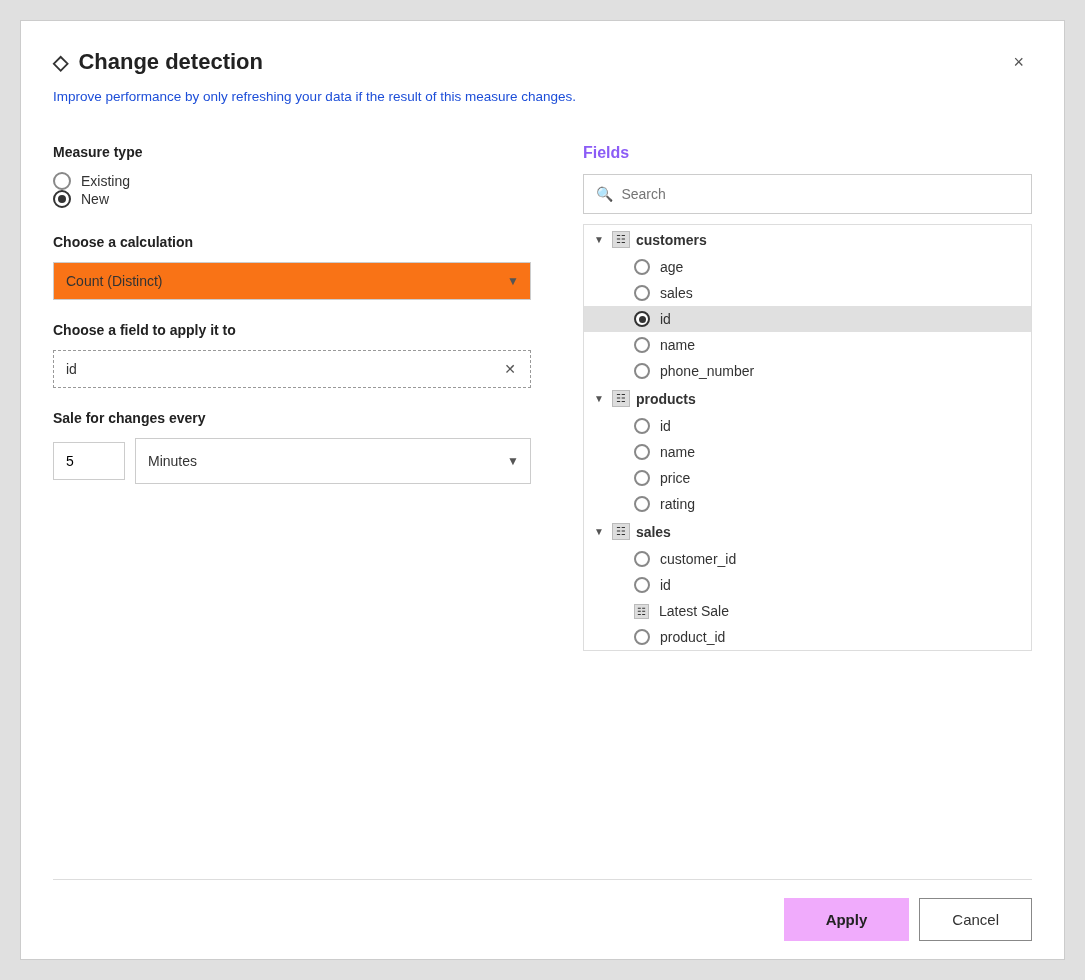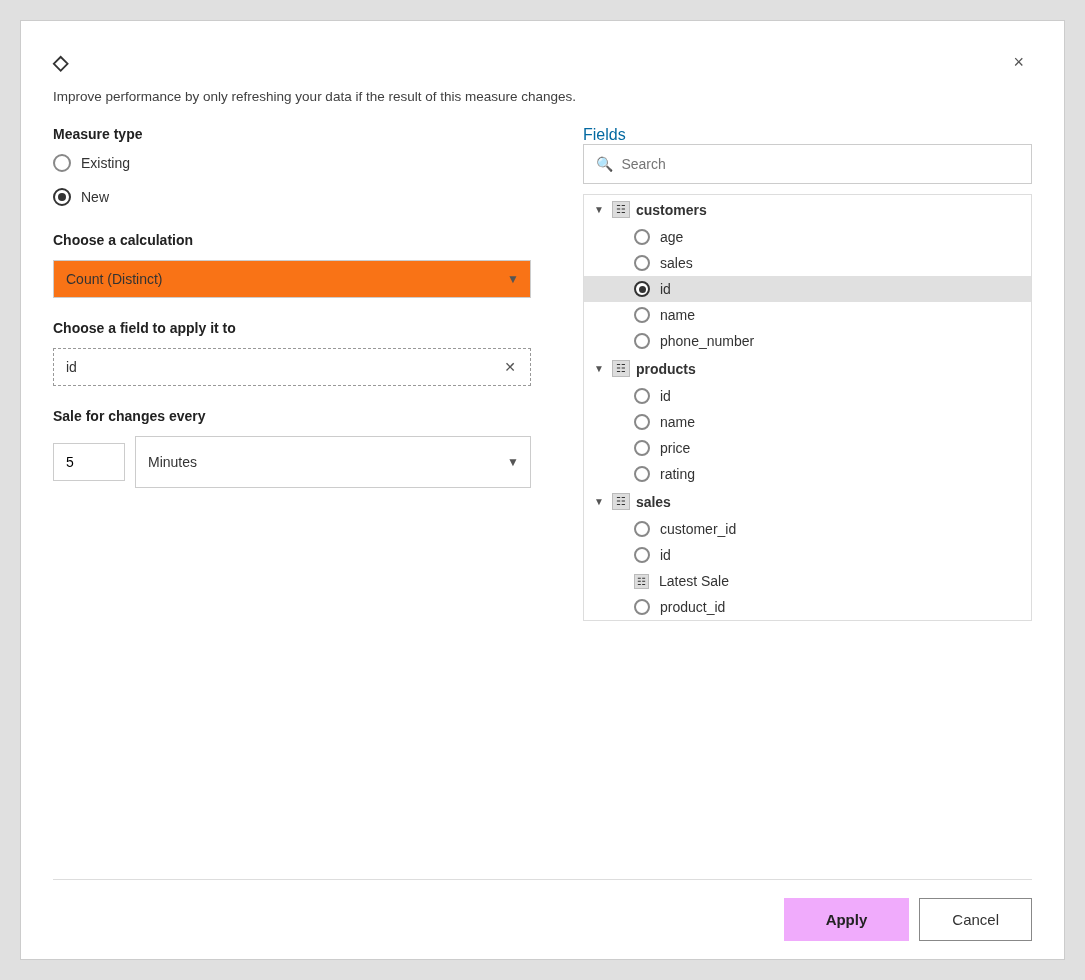--- a/index.html
+++ b/index.html
@@ -44,23 +44,23 @@
     .close-btn {
       background: none;
       border: none;
       cursor: pointer;
       font-size: 18px;
       color: #555;
       padding: 4px 8px;
       line-height: 1;
     }
     .subtitle {
-      color: #404040;
+      color: #1d4ed8;
       font-size: 13.5px;
-      margin-bottom: 22px;
+      margin-bottom: 40px;
     }
     .dialog-body {
       display: flex;
       gap: 0;
       flex: 1;
     }
     .left-panel {
       width: 510px;
       padding-right: 32px;
       flex-shrink: 0;
@@ -74,21 +74,21 @@
     }
     .section-label {
       font-size: 14px;
       font-weight: 600;
       margin-bottom: 12px;
       color: #222;
     }
     .radio-group {
       display: flex;
       flex-direction: column;
-      gap: 16px;
+      gap: 0;
       margin-bottom: 26px;
     }
     .radio-item {
       display: flex;
       align-items: center;
       gap: 10px;
       cursor: pointer;
     }
     .radio-circle {
       width: 18px;
@@ -178,27 +178,28 @@
     }
     .interval-select-wrapper select {
       width: 100%;
       border: 1px solid #ccc;
       background: #fff;
       padding: 8px 12px;
       font-size: 14px;
       color: #333;
       appearance: none;
       cursor: pointer;
-      height: 52px;
+      height: 46px;
     }
     
     .fields-label {
       font-size: 16px;
-      font-weight: 400;
-      color: #0369a1;
+      font-weight: 700;
+      color: #8b5cf6;
+      margin-bottom: 12px;
     }
     .search-box {
       border: 1px solid #ccc;
       display: flex;
       align-items: center;
       padding: 7px 12px;
       gap: 8px;
       margin-bottom: 10px;
       height: 40px;
     }
@@ -335,20 +336,21 @@
     }
   </style>
 </head>
 <body>
 
 <div class="dialog">
 
   <div class="dialog-header">
     <div class="dialog-title">
       <span class="diamond-icon">◇</span>
+      <span>Change detection</span>
     </div>
     <button class="close-btn">×</button>
   </div>
 
   <div class="subtitle">Improve performance by only refreshing your data if the result of this measure changes.</div>
 
   <div class="dialog-body">
 
     <div class="left-panel">
 

